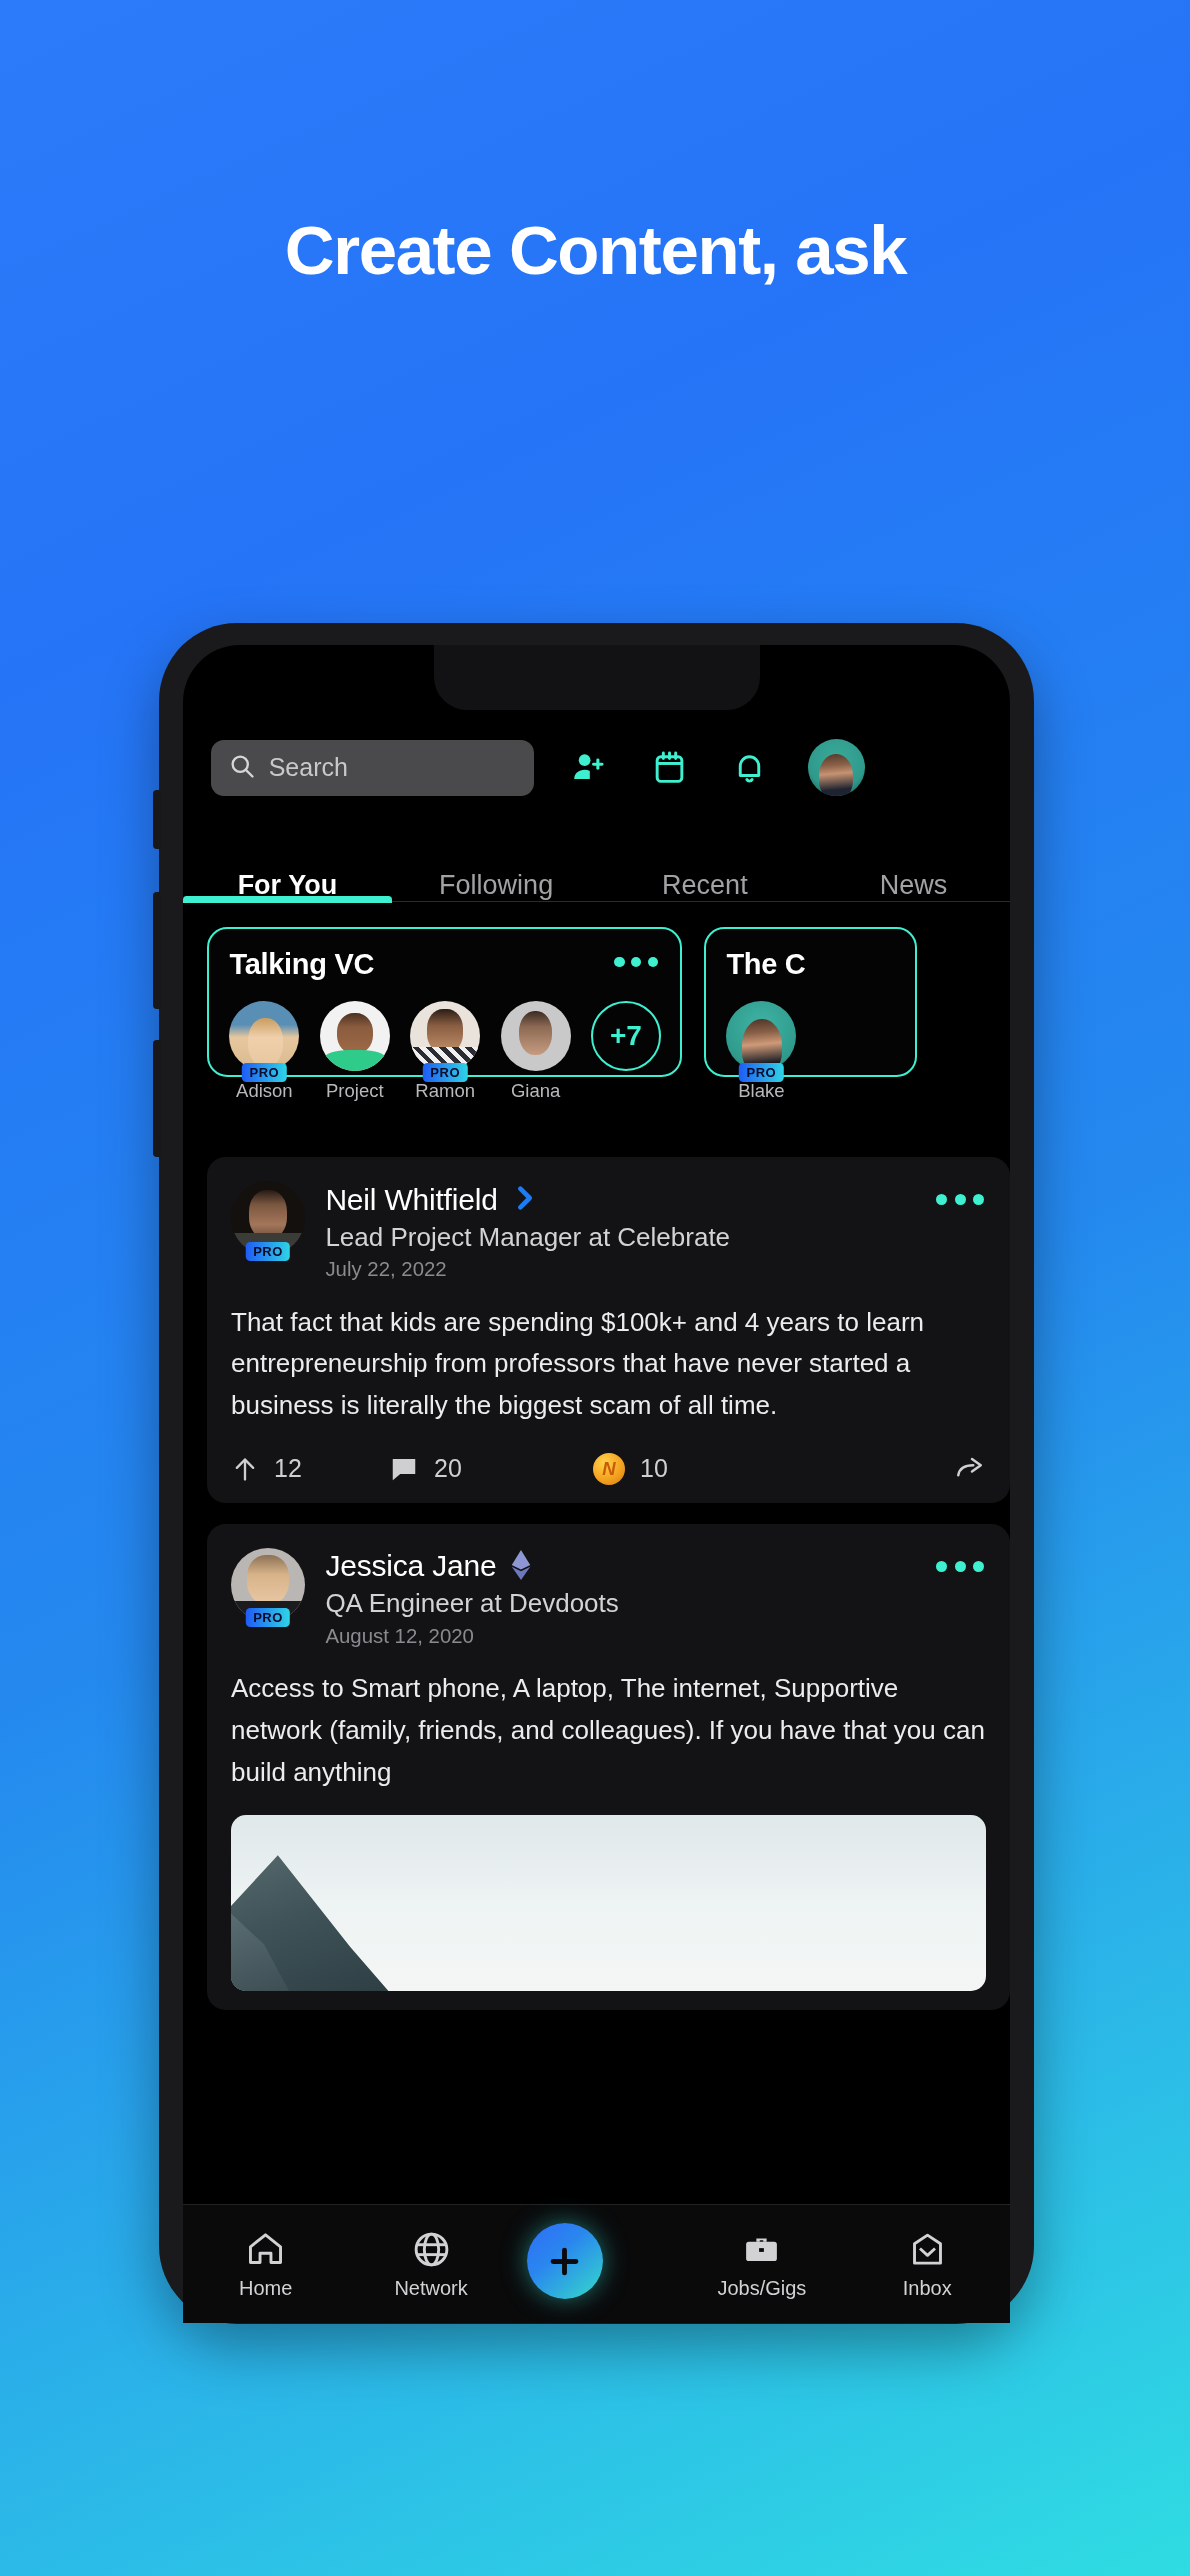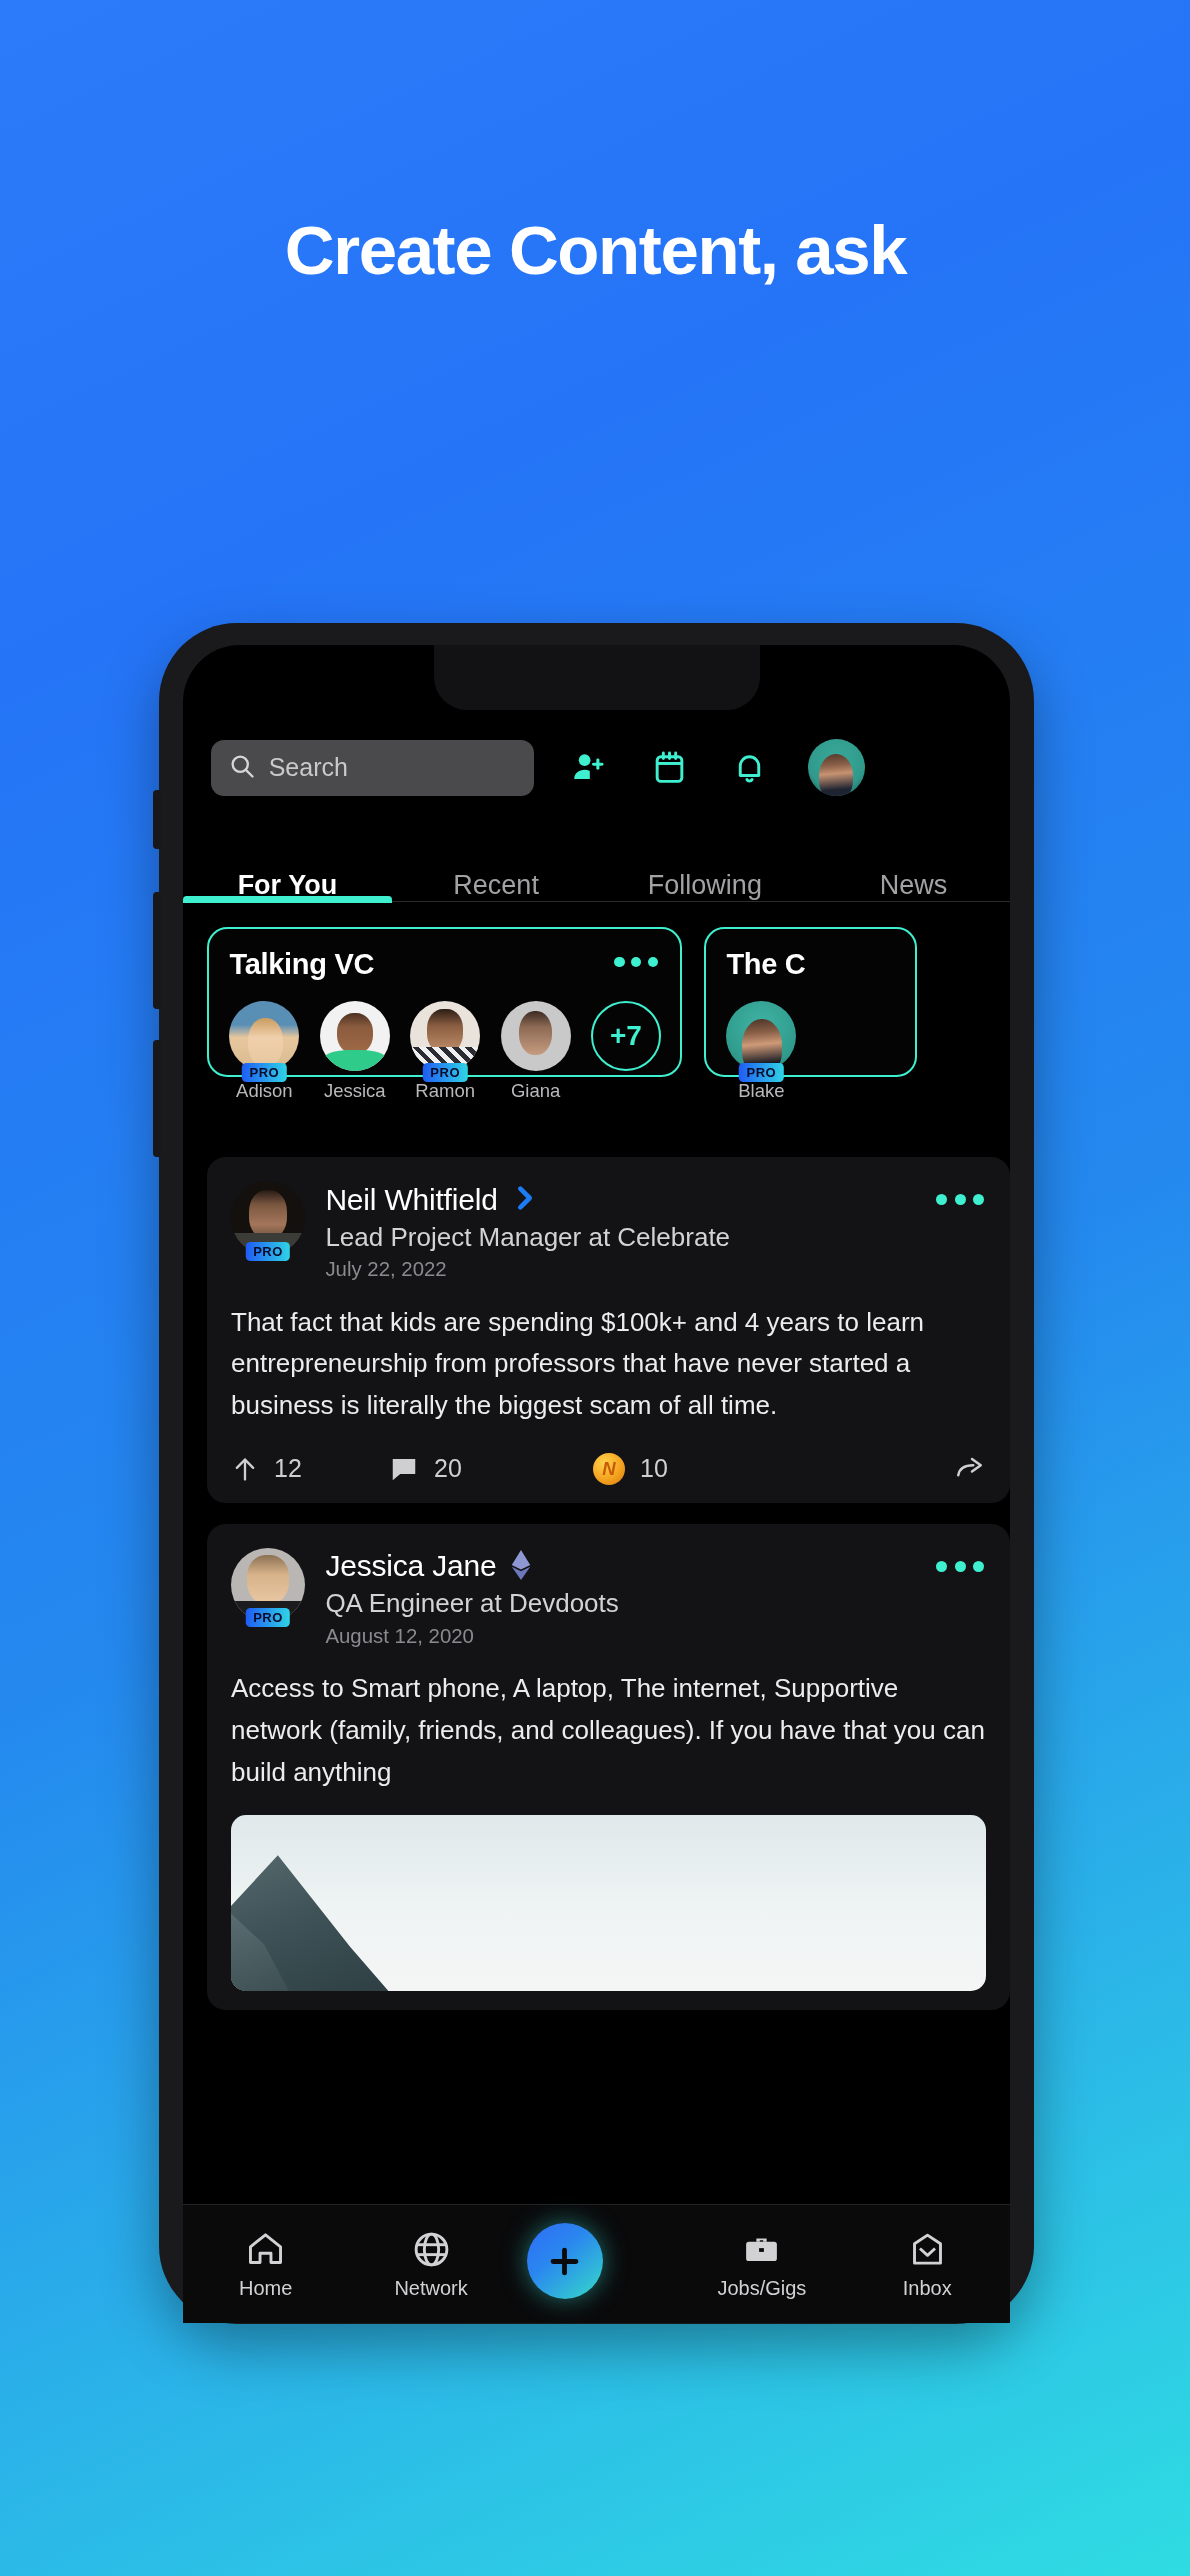--- a/index.html
+++ b/index.html
@@ -241,42 +241,42 @@
             <path d="M6 17.2V11a6 6 0 0 1 12 0v6.2z" stroke-linejoin="round"></path>
             <path d="M10.3 19.8a1.9 1.9 0 0 0 3.4 0" stroke-linecap="round"></path>
           </svg>
         </span>
         <span class="avatar-top"></span>
       </div>
     </div>
 
     <div class="tabs">
       <div class="tab active">For You</div>
+      <div class="tab">Following</div>
       <div class="tab">Recent</div>
-      <div class="tab">Following</div>
       <div class="tab">News</div>
     </div>
 
     <div class="stories">
       <div class="story-card c1">
         <div class="story-title">Talking VC</div>
         <div class="story-dots">
             <i></i>
             <i></i>
             <i></i>
           </div>
         <div class="story-people">
           <div class="person">
             <div class="p-av f1"></div>
             <div class="pro-badge">PRO</div>
             <div class="p-name">Adison</div>
           </div>
           <div class="person">
             <div class="p-av f2"></div>
-            <div class="p-name">Jessica</div>
+            <div class="p-name">Project</div>
           </div>
           <div class="person">
             <div class="p-av f3"></div>
             <div class="pro-badge">PRO</div>
             <div class="p-name">Ramon</div>
           </div>
           <div class="person">
             <div class="p-av f4"></div>
             <div class="p-name">Giana</div>
           </div>

